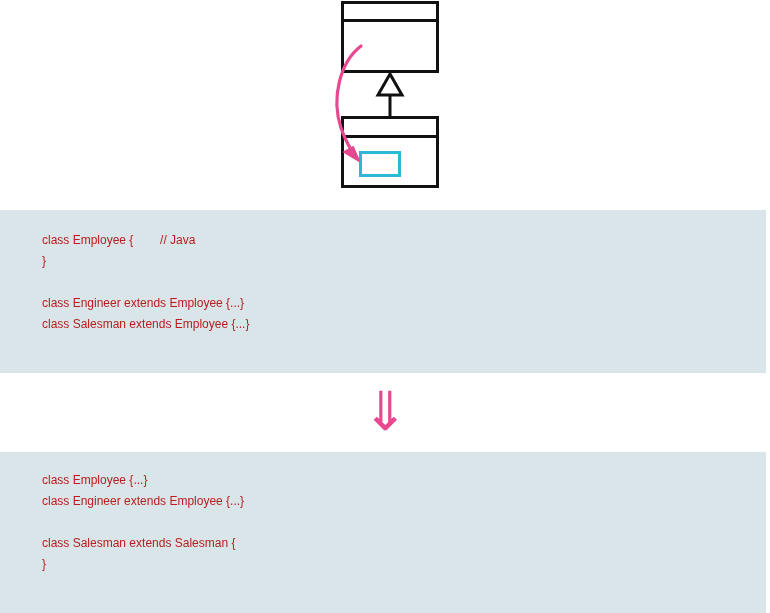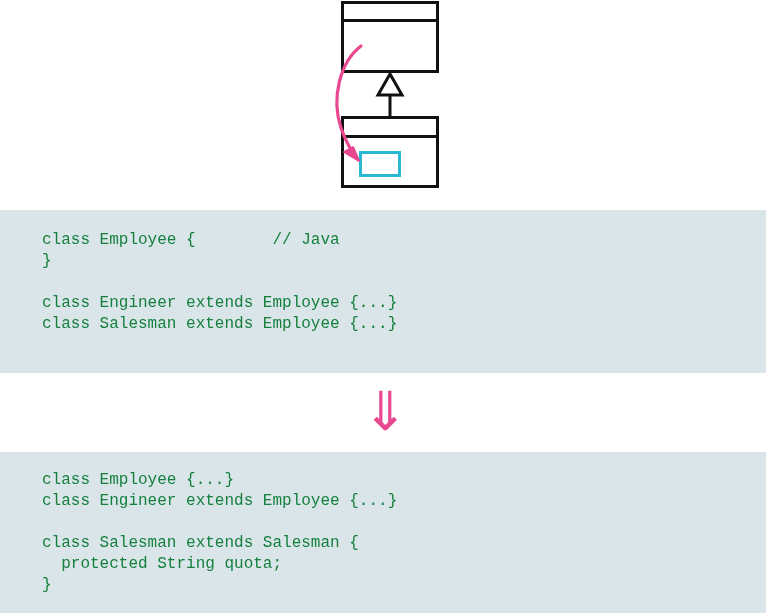--- a/index.html
+++ b/index.html
@@ -42,24 +42,24 @@
     top: 210px;
     height: 163px;
     padding: 20px 0 0 42px;
   }
   #code-block-after {
     top: 452px;
     height: 161px;
     padding: 18px 12px 0 42px;
   }
   .code-line {
-    font-family: Liberation Mono, monospace;
-    font-size: 16px;
+    font-family: Liberation Sans, sans-serif;
+    font-size: 12px;
     line-height: 21px;
-    color: #15803d;
+    color: #b91c1c;
     white-space: pre;
     height: 21px;
   }
   .code-line.blank {
     height: 21px;
   }
 
   
   #transform-arrow {
     position: absolute;
@@ -117,15 +117,14 @@
 
 <div id="transform-arrow">
   <span class="glyph">⇓</span>
 </div>
 
 <div class="code-block" id="code-block-after">
   <div class="code-line">class Employee {...}</div>
   <div class="code-line">class Engineer extends Employee {...}</div>
   <div class="code-line blank"></div>
   <div class="code-line">class Salesman extends Salesman {</div>
-  <div class="code-line">  protected String quota;</div>
   <div class="code-line">}</div>
 </div>
 
 </body></html>

